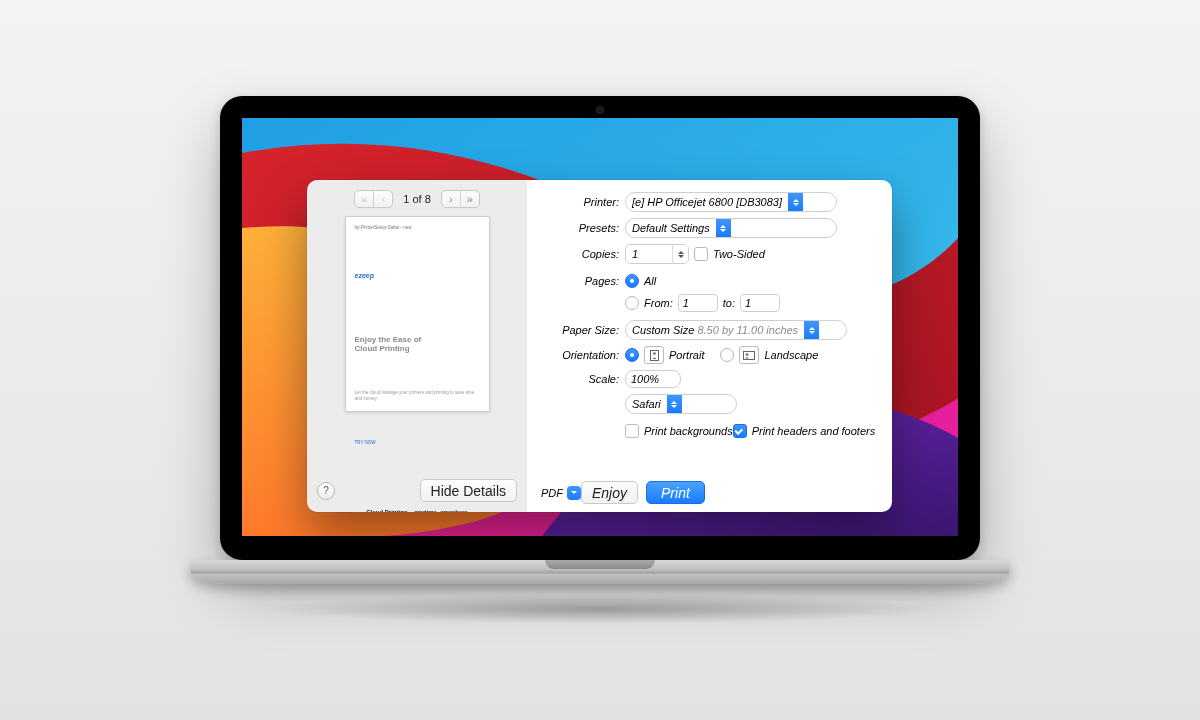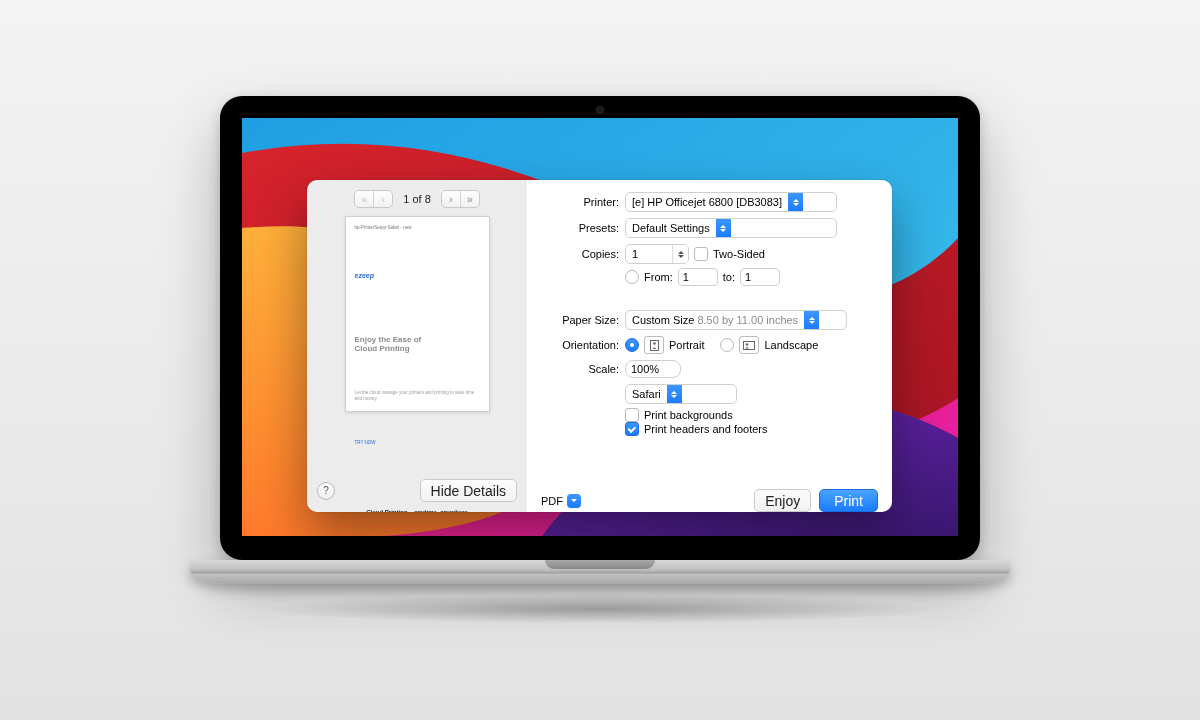--- a/index.html
+++ b/index.html
@@ -14,21 +14,21 @@
   .notch{position:absolute;top:0;left:50%;transform:translateX(-50%);width:110px;height:9px;background:linear-gradient(180deg,#aaa,#888);border-radius:0 0 10px 10px;}
   .shadow{height:30px;margin:10px 40px 0;border-radius:50%;background:radial-gradient(ellipse at center,rgba(0,0,0,0.28),rgba(0,0,0,0) 70%);}
 
   
   .wallpaper{position:absolute;inset:0;}
   .wallpaper svg{width:100%;height:100%;display:block;}
 
   
   .dialog{position:absolute;left:65px;top:62px;width:585px;height:332px;display:flex;border-radius:10px;overflow:hidden;box-shadow:0 24px 50px rgba(0,0,0,0.4),0 0 0 1px rgba(0,0,0,0.05);}
   .preview-pane{width:220px;background:#ececec;display:flex;flex-direction:column;}
-  .options-pane{flex:1;background:#fff;display:flex;flex-direction:column;}
+  .options-pane{flex:1;background:#fff;display:flex;flex-direction:column;font-style:italic;}
 
   
   .pv-top{display:flex;align-items:center;justify-content:center;gap:10px;padding:10px 8px 6px;}
   .seg{display:flex;border:1px solid #c9c9c9;border-radius:5px;overflow:hidden;background:linear-gradient(#fdfdfd,#f1f1f1);}
   .seg button{all:unset;width:18px;height:16px;display:flex;align-items:center;justify-content:center;color:#888;cursor:default;}
   .seg button+button{border-left:1px solid #d3d3d3;}
   .seg button.dis{color:#c6c6c6;}
   .pv-count{font-size:11px;color:#222;}
 
   
@@ -49,21 +49,21 @@
 
   .btn{all:unset;background:linear-gradient(#fdfdfd,#f1f1f1);border:1px solid #c9c9c9;border-radius:5px;padding:2.5px 10px;font-size:14px;color:#222;cursor:pointer;}
   .btn-primary{background:linear-gradient(#4aa3ff,#1a7cff);border:1px solid #1a6ce0;color:#fff;padding:2.5px 14px;}
 
   
   .opts{padding:12px 14px 6px 6px;flex:1;}
   .row{display:flex;align-items:center;margin-bottom:6px;min-height:18px;}
   .lab{width:86px;text-align:right;padding-right:6px;color:#000;}
   .field-wrap{display:flex;align-items:center;gap:5px;flex-wrap:wrap;}
 
-  .popup{display:flex;align-items:center;border:1px solid #cfcfcf;border-radius:5px;background:#fff;height:18px;overflow:hidden;}
+  .popup{display:flex;align-items:center;border:1px solid #cfcfcf;border-radius:10px;background:#fff;height:18px;overflow:hidden;}
   .popup .txt{padding:0 6px;white-space:nowrap;overflow:hidden;}
   .popup .arrow,.stepper .arrow,.pdf .arrow{width:15px;height:18px;background:linear-gradient(#3d97ff,#1a7cff);display:flex;align-items:center;justify-content:center;color:#fff;flex:none;}
   .popup.tight .txt{max-width:160px;}
   .popup.app{width:110px;margin-left:92px;margin-top:4px;margin-bottom:4px;}
 
   .printer-pp{width:210px;}
   .presets-pp{width:210px;}
   .paper-pp{width:220px;}
 
   .stepper{display:flex;align-items:center;border:1px solid #cfcfcf;border-radius:5px;height:18px;background:#fff;overflow:hidden;}
@@ -77,23 +77,23 @@
   .chk.on::after{content:"";width:5px;height:3px;border:2px solid #fff;border-top:none;border-right:none;transform:rotate(-45deg) translateY(-1px);}
 
   .radio{width:12px;height:12px;border:1px solid #b8b8b8;border-radius:50%;background:#fff;display:inline-flex;align-items:center;justify-content:center;flex:none;}
   .radio.on{border-color:#1a6ce0;background:linear-gradient(#3d97ff,#1a7cff);}
   .radio.on::after{content:"";width:4px;height:4px;border-radius:50%;background:#fff;}
 
   .orient-icon{width:18px;height:16px;border:1px solid #bbb;border-radius:3px;background:#fff;display:inline-flex;align-items:center;justify-content:center;color:#555;flex:none;}
 
   .dimmed{color:#8a8a8a;}
 
-  .app-opts{margin-left:92px;display:flex;flex-direction:column;margin-top:4px;}
-
-  .foot{display:flex;align-items:center;justify-content:space-between;padding:8px 14px 0;}
+  .app-opts{margin-left:92px;display:flex;flex-direction:row;margin-top:10px;}
+
+  .foot{display:flex;align-items:center;justify-content:flex-start;padding:8px 14px 8px;}
   .pdf{display:flex;align-items:center;gap:4px;cursor:pointer;}
   .pdf .arrow{border-radius:4px;width:14px;height:14px;}
   .foot-right{display:flex;gap:8px;}
   .dbl{display:flex;flex-direction:column;gap:1px;align-items:center;}
   .dbl span{width:0;height:0;border-left:3px solid transparent;border-right:3px solid transparent;}
   .dbl .up{border-bottom:3px solid currentColor;}
   .dbl .dn{border-top:3px solid currentColor;}
 </style>
 </head>
 <body>
@@ -210,36 +210,43 @@
                         <span class="up"></span>
                         <span class="dn"></span>
                       </div>
                     </div>
                 </div>
                 <span class="chk"></span>
                 <span>Two-Sided</span>
               </div>
             </div>
 
+            <div class="row" style="margin-top:8px;">
+              <div class="lab">Pages:</div>
+              <div class="field-wrap">
+                <span class="radio on"></span>
+                <span>All</span>
+              </div>
+            </div>
             <div class="row" style="margin-top:-2px;">
               <div class="lab"></div>
               <div class="field-wrap">
                 <span class="radio"></span>
                 <span>From:</span>
                 <div class="tinyfield">
                     <span>1</span>
                   </div>
                 <span>to:</span>
                 <div class="tinyfield">
                     <span>1</span>
                   </div>
               </div>
             </div>
 
-            <div class="row" style="margin-top:24px;">
+            <div class="row" style="margin-top:8px;">
               <div class="lab">Paper Size:</div>
               <div class="popup paper-pp">
                 <div class="txt"><span>Custom Size</span> <span class="dimmed">8.50 by 11.00 inches</span></div>
                 <div class="arrow">
                     <div class="dbl">
                       <span class="up"></span>
                       <span class="dn"></span>
                     </div>
                   </div>
               </div>

